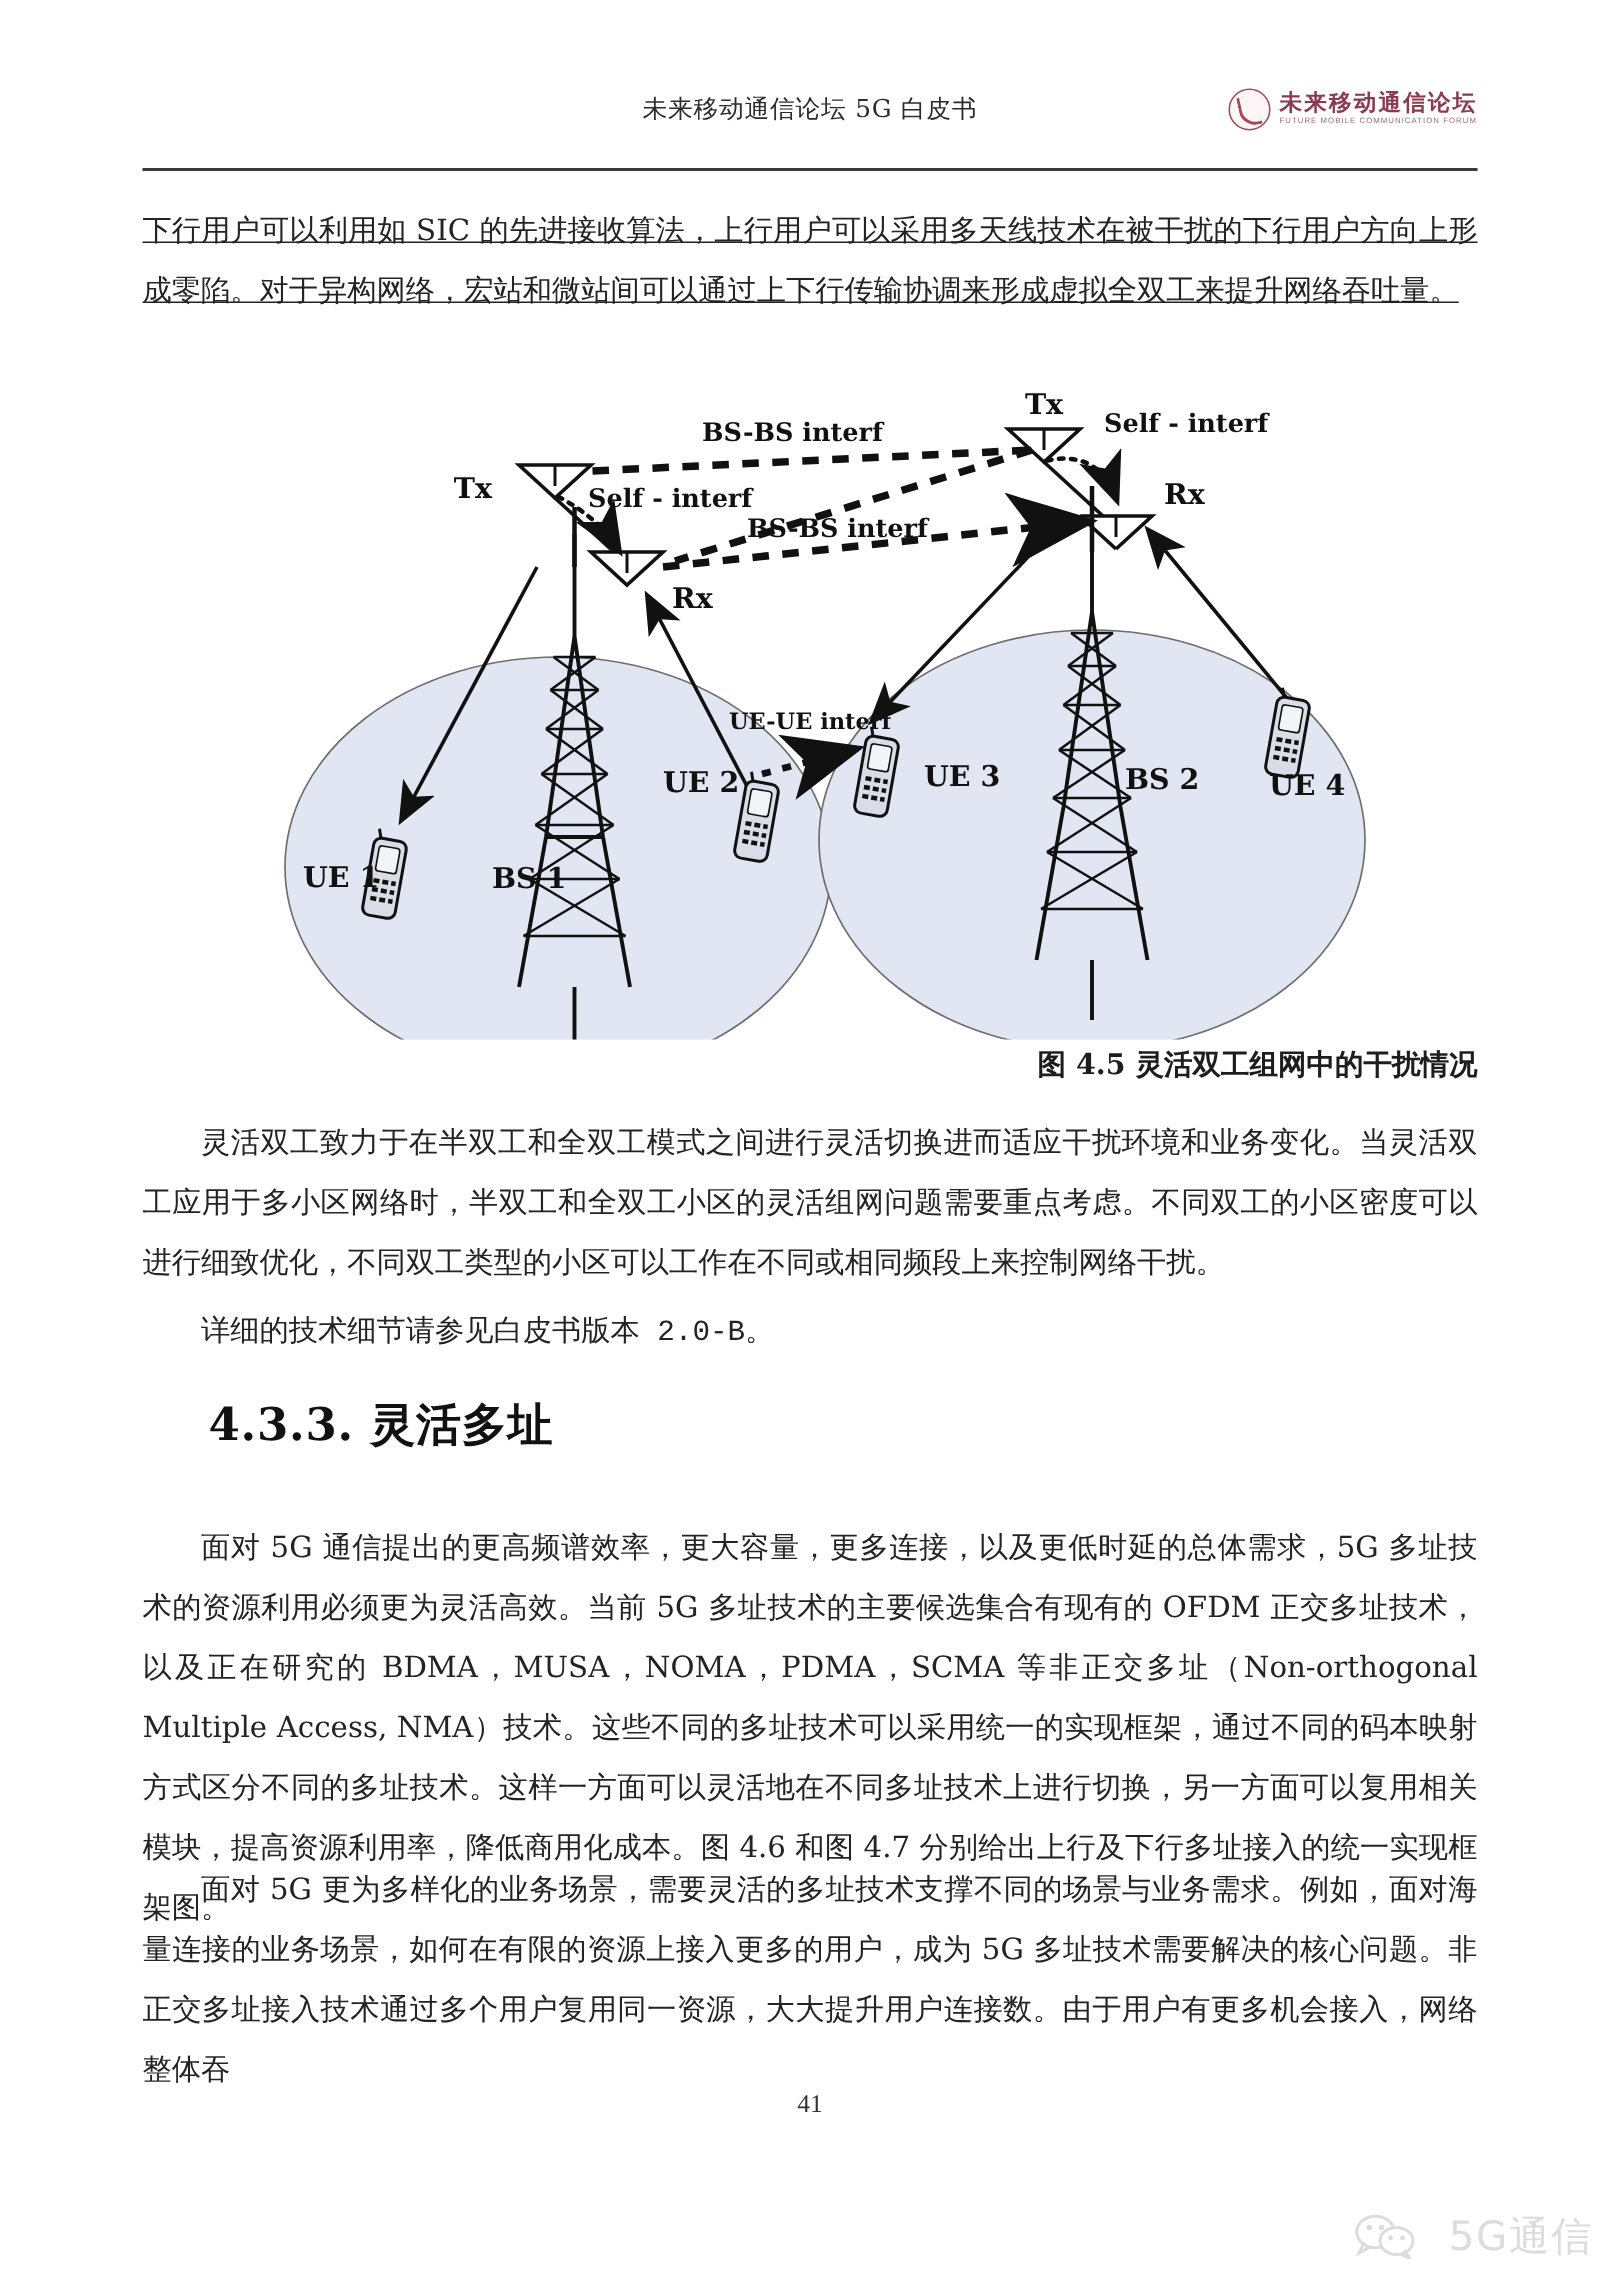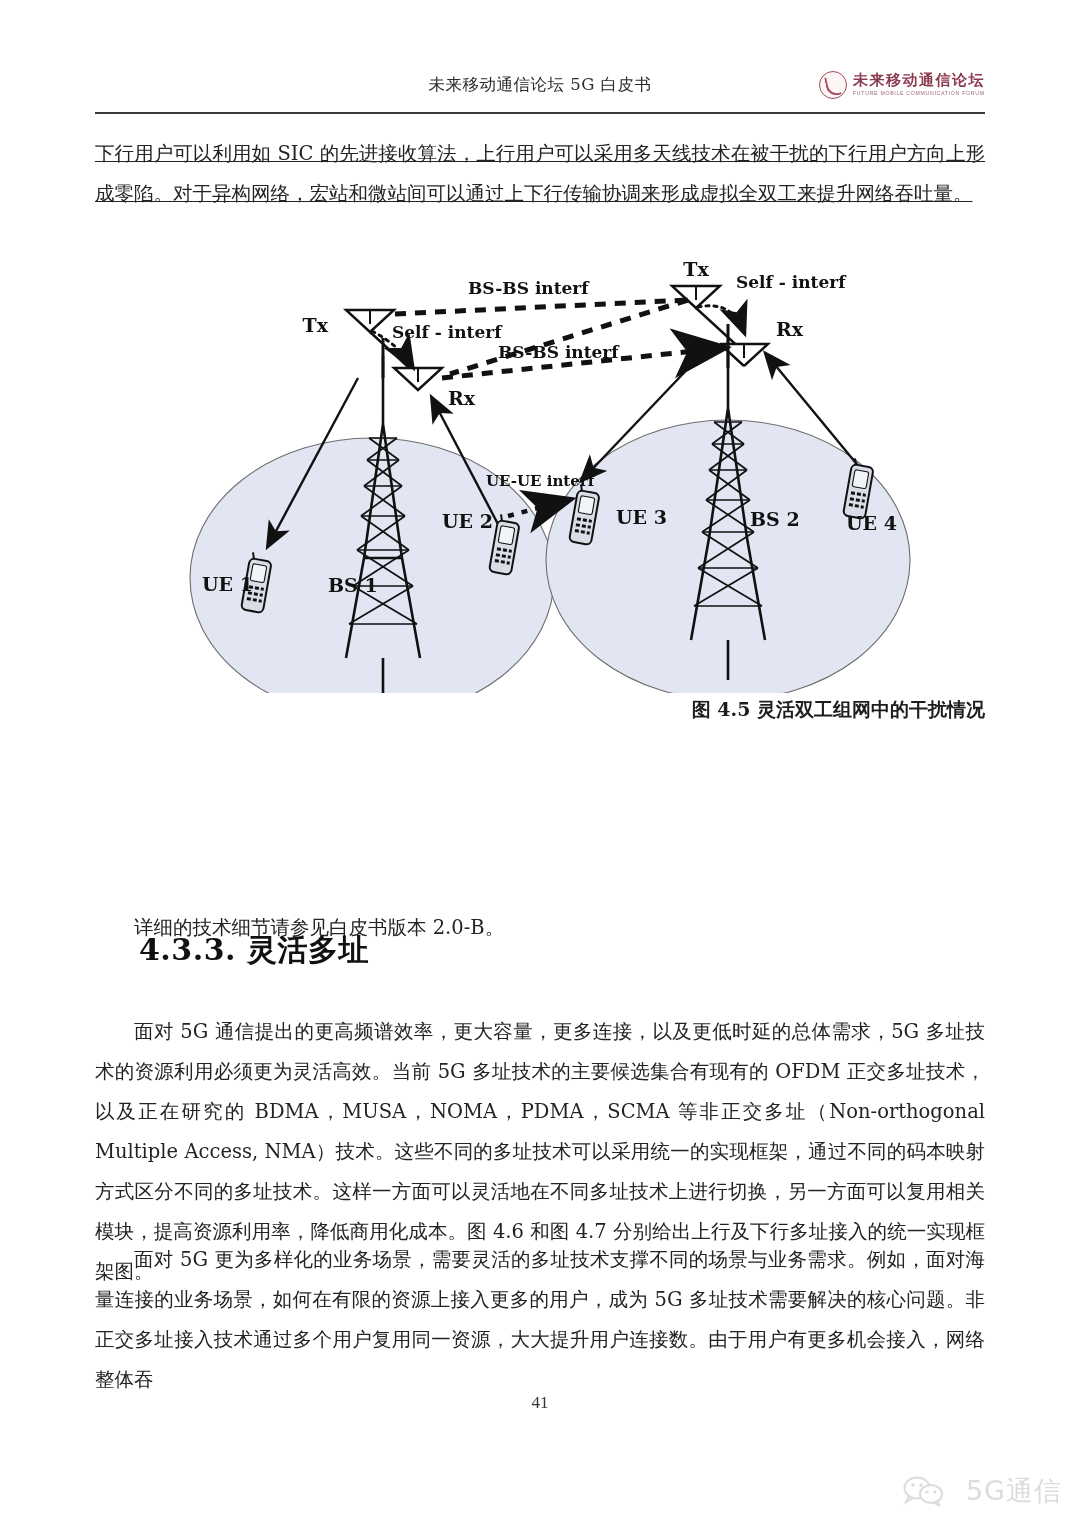--- a/index.html
+++ b/index.html
@@ -16,21 +16,21 @@
     width: 1080px;
     height: 1527px;
     background: #ffffff;
     overflow: hidden;
   }
 
   
   .header {
     position: absolute;
     left: 95px;
-    top: 68px;
+    top: 56px;
     width: 890px;
     height: 40px;
   }
   .header-title {
     position: absolute;
     left: 0;
     top: 6px;
     width: 890px;
     text-align: center;
     font-size: 16.5px;
@@ -107,21 +107,21 @@
     line-height: 40px;
     text-align: justify;
     text-justify: inter-ideograph;
     color: #232323;
     font-family: "DejaVu Serif", "Liberation Serif", serif;
   }
   .indent { text-indent: 2em; }
 
   .p-intro  { top: 134px; text-decoration: underline; }
   .p-after-fig { top: 742px; }
-  .p-detail { top: 908px; }
+  .p-detail { top: 868px; font-family: Liberation Mono, monospace; }
   .p-ma1 { top: 1012px; }
   .p-ma2 { top: 1228px; margin-top: 12px; }
 
   .section-heading {
     position: absolute;
     left: 95px;
     top: 930px;
     width: 890px;
     font-size: 30px;
     font-weight: bold;
@@ -372,20 +372,21 @@
         <text x="52" y="363" font-size="19">UE 1</text>
         <text x="292" y="300" font-size="19">UE 2</text>
         <text x="466" y="296" font-size="19">UE 3</text>
         <text x="696" y="302" font-size="19">UE 4</text>
       </g>
     </svg>
   </div>
 
   <div class="fig-caption">图 4.5 灵活双工组网中的干扰情况</div>
 
+  <div class="body-text p-after-fig indent">灵活双工致力于在半双工和全双工模式之间进行灵活切换进而适应干扰环境和业务变化。当灵活双工应用于多小区网络时，半双工和全双工小区的灵活组网问题需要重点考虑。不同双工的小区密度可以进行细致优化，不同双工类型的小区可以工作在不同或相同频段上来控制网络干扰。</div>
   <div class="body-text p-detail indent">详细的技术细节请参见白皮书版本 2.0-B。</div>
 
   <div class="section-heading">4.3.3. 灵活多址</div>
 
   <div class="body-text p-ma1 indent">面对 5G 通信提出的更高频谱效率，更大容量，更多连接，以及更低时延的总体需求，5G 多址技术的资源利用必须更为灵活高效。当前 5G 多址技术的主要候选集合有现有的 OFDM 正交多址技术，以及正在研究的 BDMA，MUSA，NOMA，PDMA，SCMA 等非正交多址（Non-orthogonal Multiple Access, NMA）技术。这些不同的多址技术可以采用统一的实现框架，通过不同的码本映射方式区分不同的多址技术。这样一方面可以灵活地在不同多址技术上进行切换，另一方面可以复用相关模块，提高资源利用率，降低商用化成本。图 4.6 和图 4.7 分别给出上行及下行多址接入的统一实现框架图。</div>
   <div class="body-text p-ma2 indent">面对 5G 更为多样化的业务场景，需要灵活的多址技术支撑不同的场景与业务需求。例如，面对海量连接的业务场景，如何在有限的资源上接入更多的用户，成为 5G 多址技术需要解决的核心问题。非正交多址接入技术通过多个用户复用同一资源，大大提升用户连接数。由于用户有更多机会接入，网络整体吞</div>
 
   <div class="page-number">41</div>
 
   <div class="watermark">

